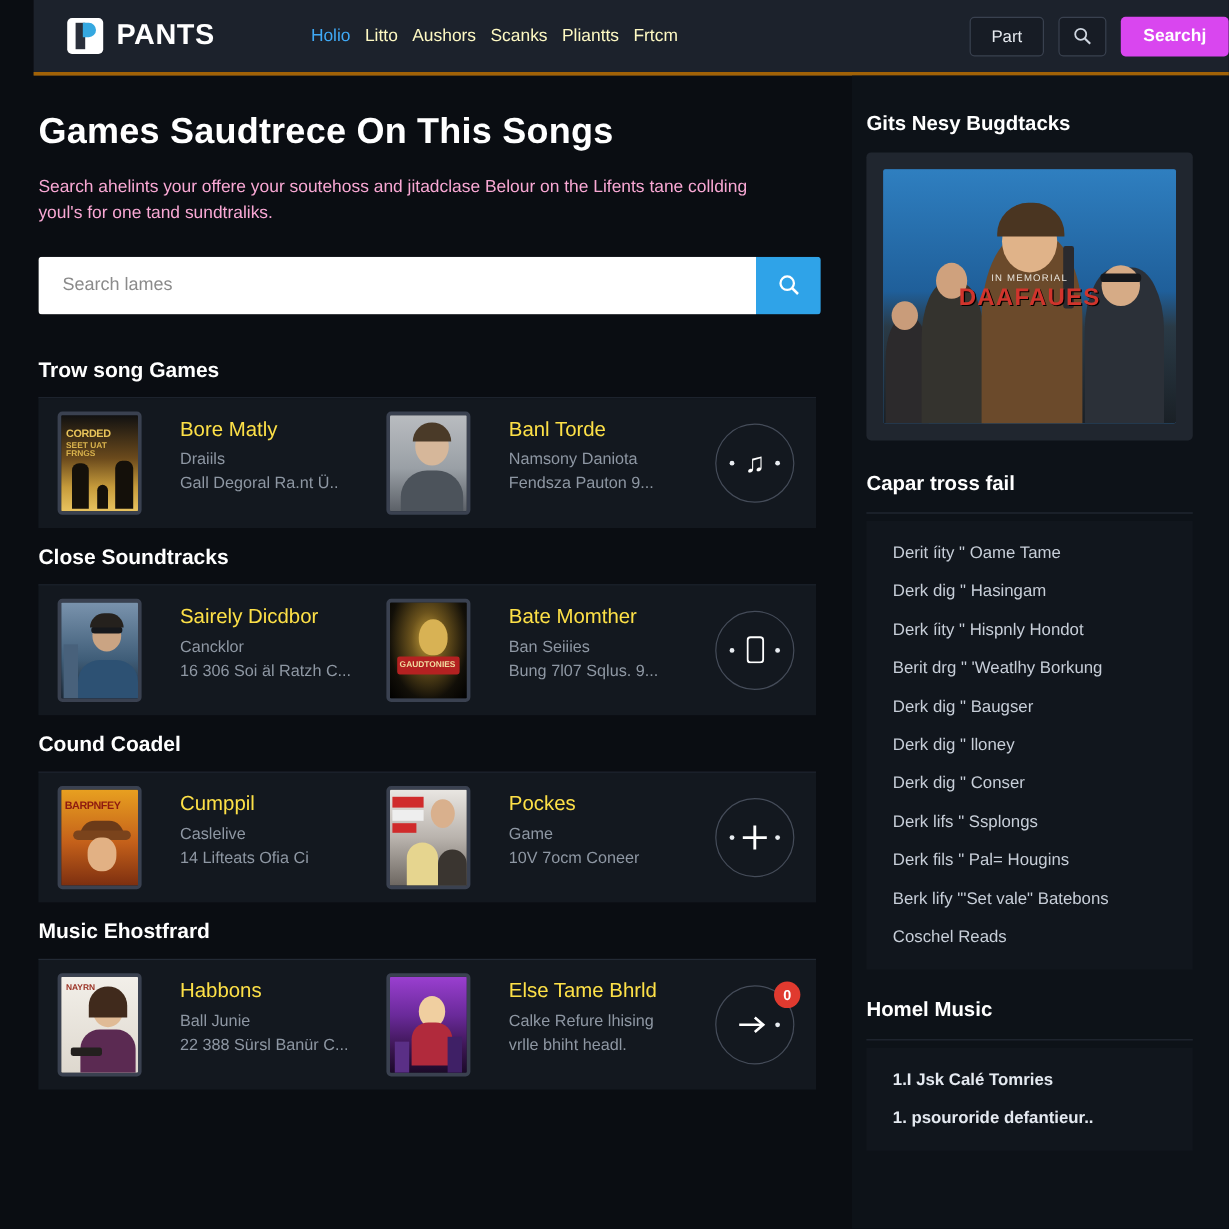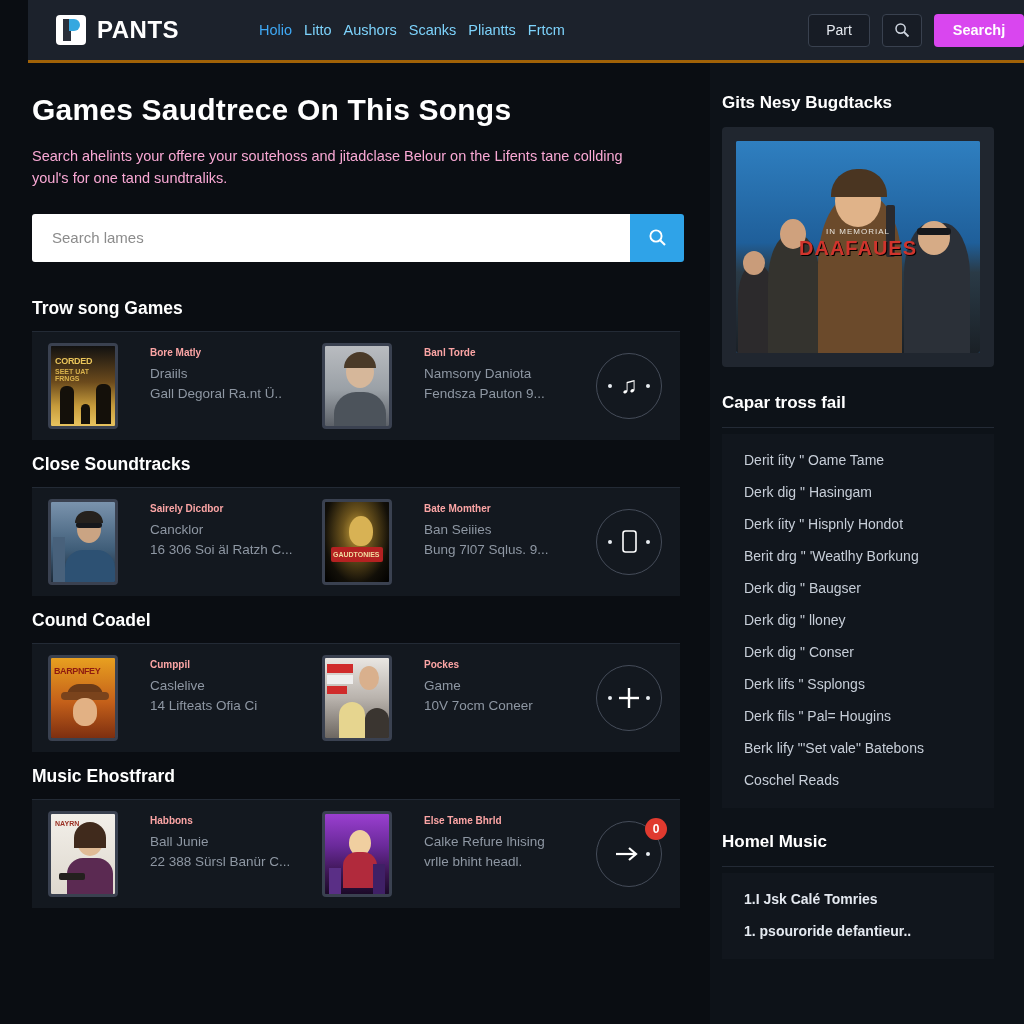--- a/index.html
+++ b/index.html
@@ -31,21 +31,21 @@
   }
   .logo-mark::after {
     content: ""; position: absolute; left: 13px; top: 4px;
     width: 11px; height: 12px; background: #35a8e0; border-radius: 0 6px 6px 0;
   }
   .brand-name {
     color: #ffffff; font-size: 24px; font-weight: 700; letter-spacing: .5px;
   }
   .nav { display: flex; align-items: flex-end; gap: 12px; margin-left: 80px; }
   .nav-link {
-    color: #7dd3fc; font-size: 14.5px; text-decoration: none; white-space: nowrap;
+    color: #fef9c3; font-size: 14.5px; text-decoration: none; white-space: nowrap;
   }
   .nav-link.active { color: #3fa9f5; }
   .header-actions { margin-left: auto; display: flex; align-items: flex-end; gap: 12px; }
   .btn-outline {
     min-width: 62px; height: 33px; padding: 0 16px;
     background: #171c25; border: 1px solid #39414f; border-radius: 4px;
     color: #e6eaf0; font-size: 14px; display: flex; align-items: center; justify-content: center;
     cursor: pointer;
   }
   .btn-icon {
@@ -103,21 +103,21 @@
     display: flex; align-items: flex-start; gap: 32px; width: 280px;
   }
   .thumb {
     width: 70px; height: 86px; border-radius: 4px; flex: none;
     border: 3px solid #3a4150; overflow: hidden; position: relative;
     background: #20262f;
   }
   .thumb-inner { position: absolute; inset: 0; }
   .item-text { padding-top: 4px; overflow: hidden; }
   .item-title {
-    color: #fca5a5; font-size: 10px; font-weight: 700; line-height: 1.25;
+    color: #fde047; font-size: 17px; font-weight: 400; line-height: 1.25;
     margin-bottom: 5px;
   }
   .item-line {
     color: #8e97a3; font-size: 13.5px; line-height: 1.45;
     white-space: nowrap; overflow: hidden; text-overflow: ellipsis; max-width: 175px;
   }
   .row-action { margin-left: auto; position: relative; }
   .circle-btn {
     width: 66px; height: 66px; border-radius: 50%;
     border: 1px solid #454c59; background: transparent;

